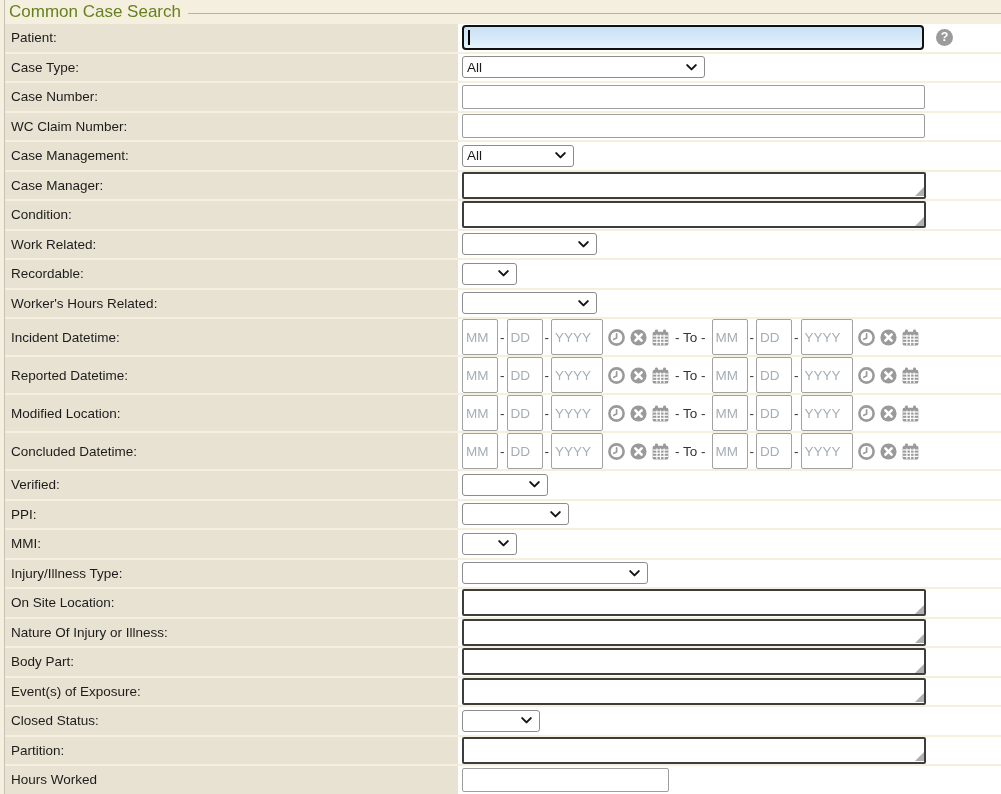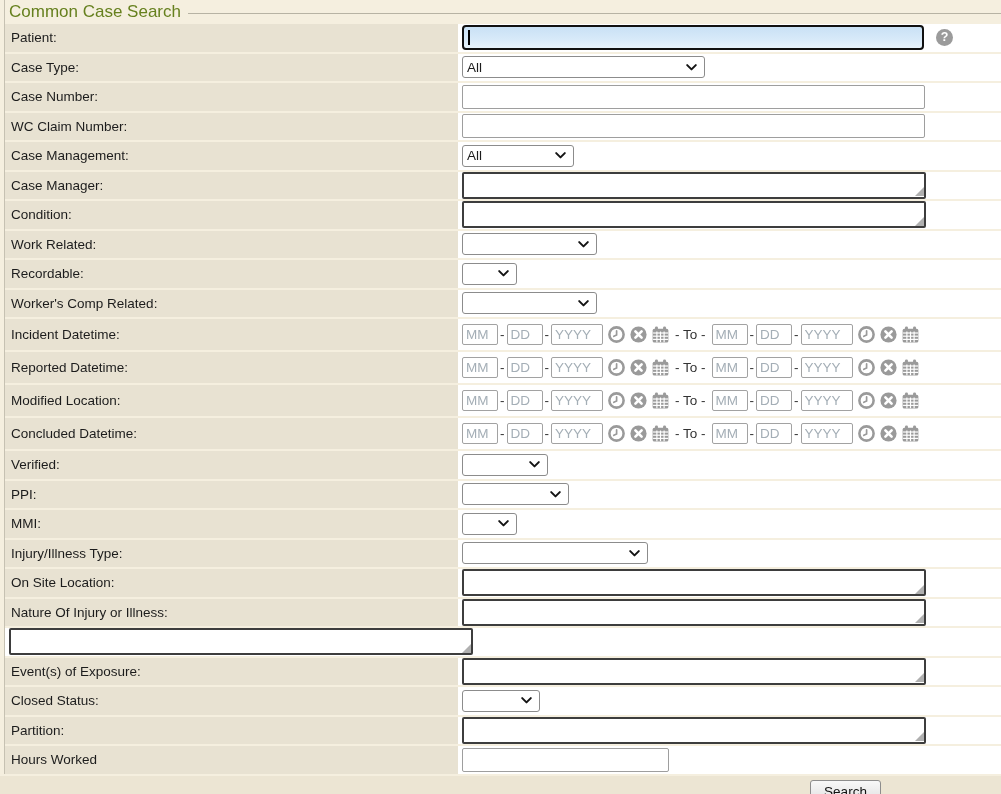--- a/index.html
+++ b/index.html
@@ -72,21 +72,21 @@
   }
   .grip {
     position:absolute; right:2.5px; bottom:2.5px; width:0; height:0;
     border-left:9px solid transparent; border-bottom:9px solid #b0b0b0;
   }
 
   
   .dt { display:flex; align-items:center; }
   .dt input {
     height:21px; border:1px solid #a2a2a2; border-radius:2px; background:#fff;
-    font:inherit; padding:4px 3px; outline:none;
+    font:inherit; padding:17px 3px; outline:none;
   }
   .dt input::placeholder { color:#a4aeb6; opacity:1; }
   .d-mm, .d-dd { width:36px; }
   .d-yy { width:52px; }
   .hy { margin:0 2px; color:#333; }
   .icon { width:17px; height:17px; margin-left:5px; display:inline-flex; cursor:pointer; flex-shrink:0; }
   .icon svg { width:17px; height:17px; }
   .to { margin:8px 6px; color:#333; white-space:nowrap; }
 
   
@@ -231,21 +231,21 @@
           <span class="chev">
               <svg width="11" height="7">
                 <use href="#ic-chev"></use>
               </svg>
             </span>
         </div>
       </div>
     </div>
 
     <div class="row">
-      <div class="lbl">Worker's Comp Related:</div>
+      <div class="lbl">Worker's Hours Related:</div>
       <div class="ctl">
         <div class="select w-wcomp">
           <span class="sel-val"></span>
           <span class="chev">
               <svg width="11" height="7">
                 <use href="#ic-chev"></use>
               </svg>
             </span>
         </div>
       </div>
@@ -509,20 +509,21 @@
       <div class="lbl">Nature Of Injury or Illness:</div>
       <div class="ctl">
         <div class="ta-wrap">
           <textarea class="ta" style=""></textarea>
           <div class="grip"></div>
         </div>
       </div>
     </div>
 
     <div class="row">
+      <div class="lbl">Body Part:</div>
       <div class="ctl">
         <div class="ta-wrap">
           <textarea class="ta" style=""></textarea>
           <div class="grip"></div>
         </div>
       </div>
     </div>
 
     <div class="row">
       <div class="lbl">Event(s) of Exposure:</div>

